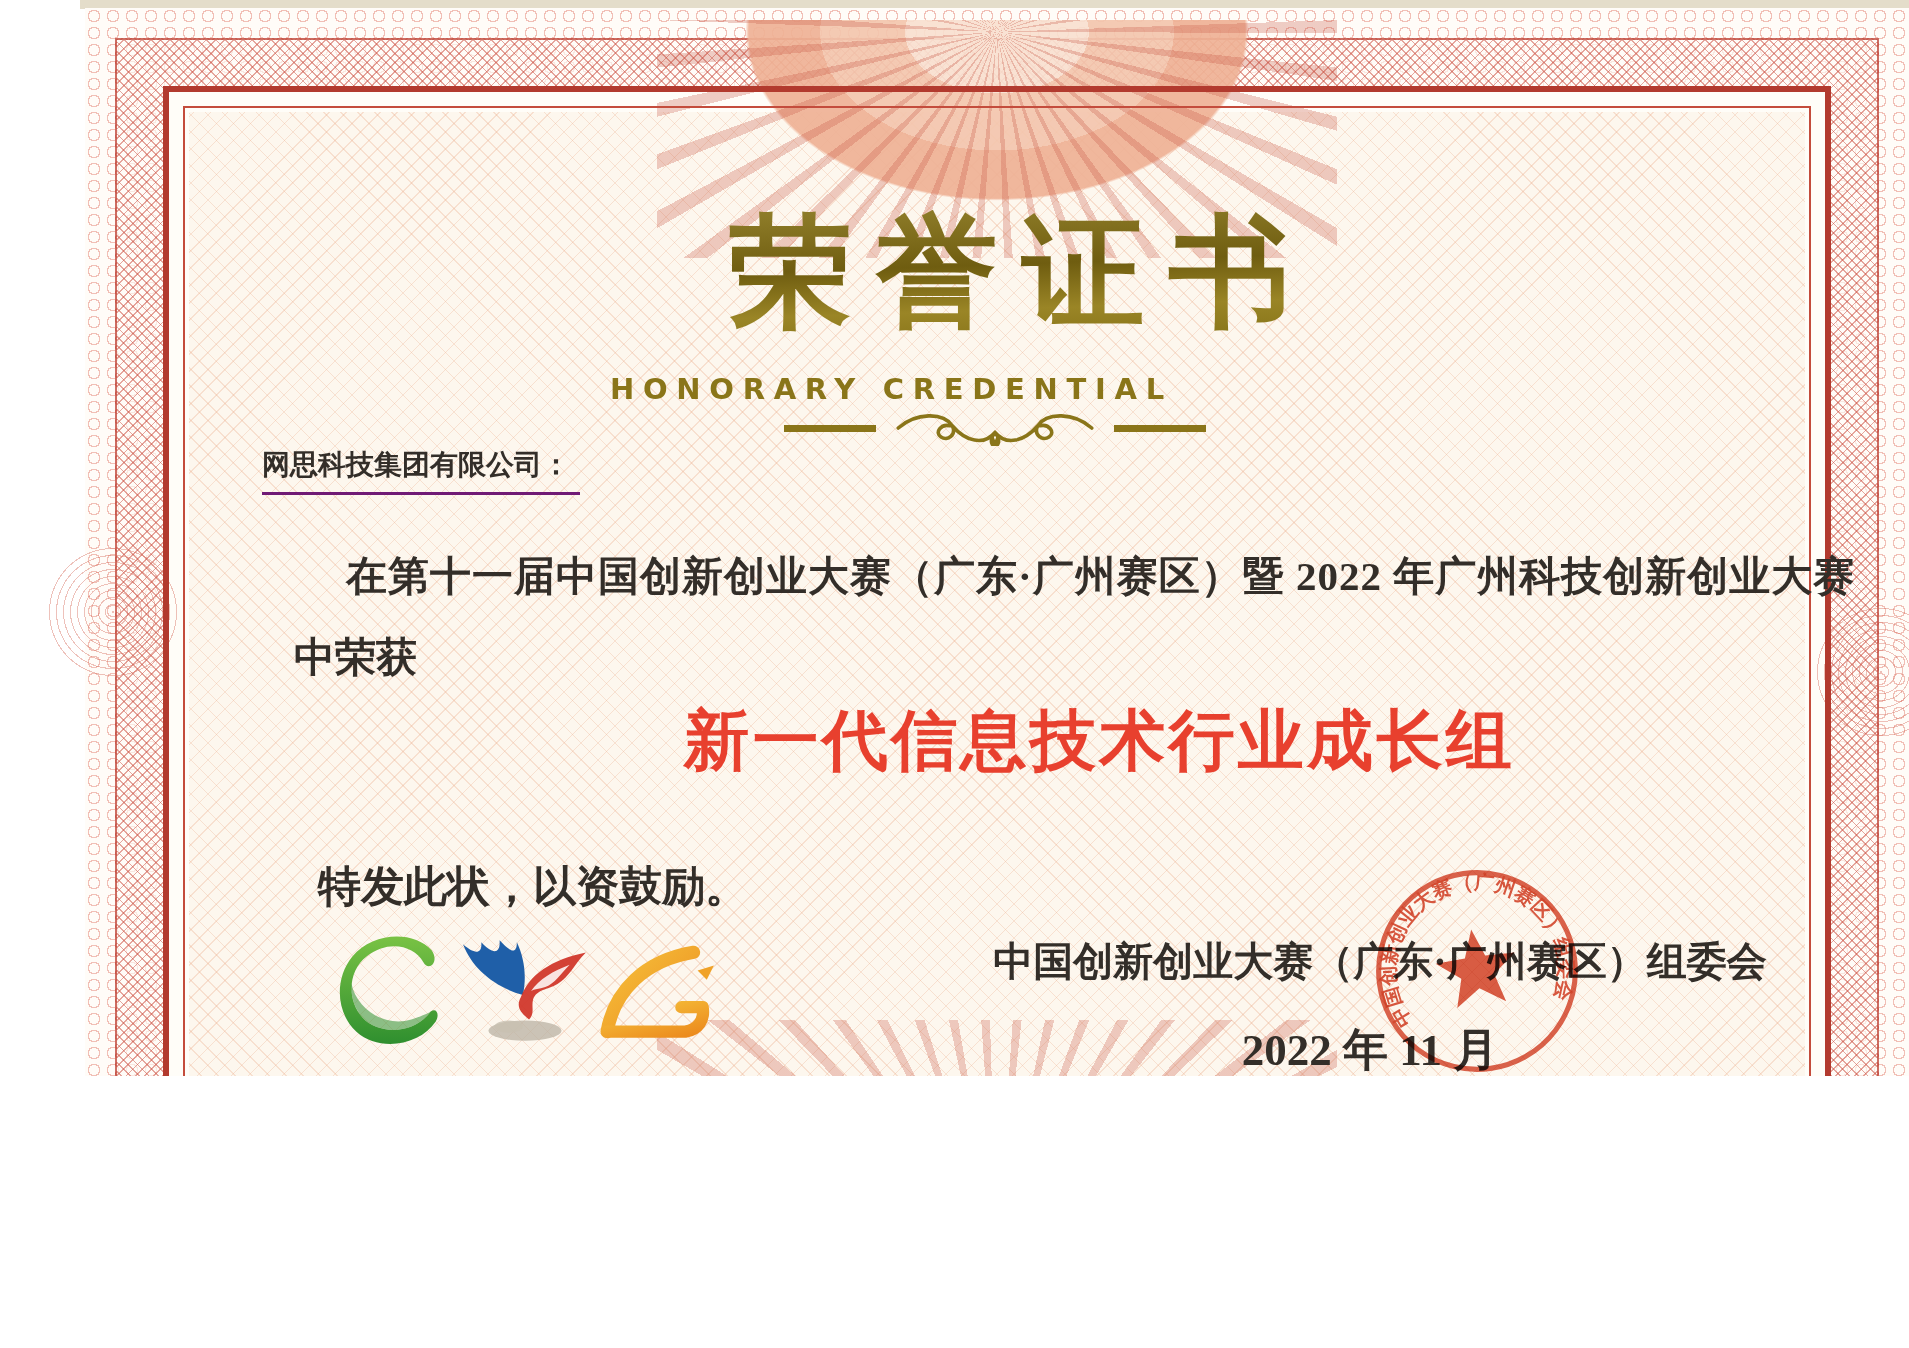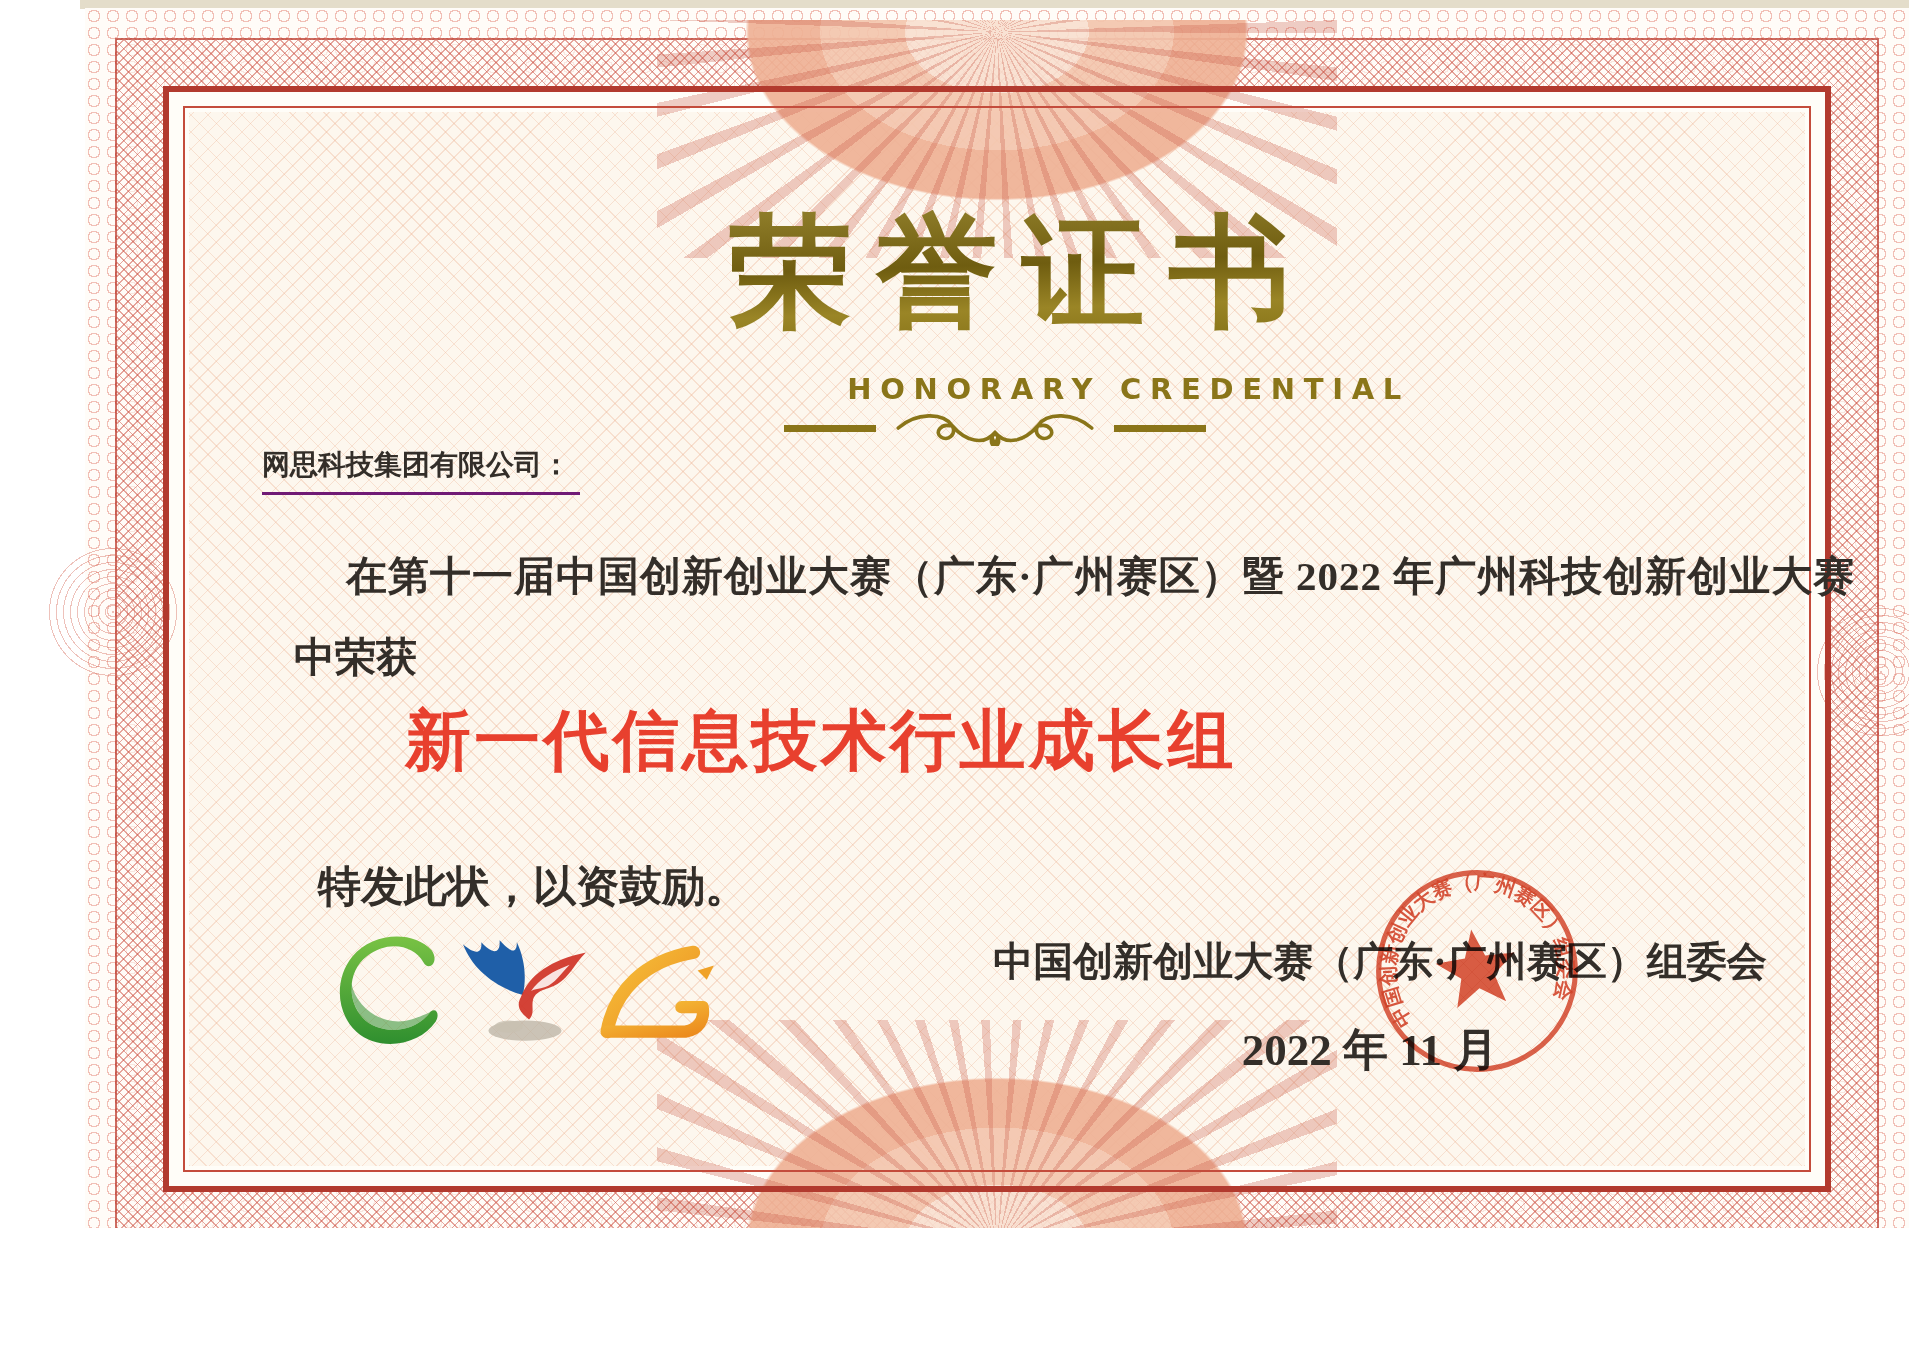--- a/index.html
+++ b/index.html
@@ -1,16 +1,16 @@
 <!DOCTYPE html>
 <html><head>
 <meta charset="utf-8">
 <style>
   html,body{margin:0;padding:0;background:#ffffff;}
-  .stage{position:relative;width:1909px;height:1228px;background:#ffffff;overflow:hidden;
+  .stage{position:relative;width:1909px;height:1076px;background:#ffffff;overflow:hidden;
          font-family:"Liberation Serif","DejaVu Serif",serif;}
   
   .scan-edge{position:absolute;left:80px;right:0;top:0;height:9px;background:#e4ddca;}
 
   
   .cert{position:absolute;left:85px;top:8px;width:1824px;height:1262px;background:#fffdf9;}
 
   
   .band-outer{position:absolute;inset:0;background-color:#fffcf8;
     background-image:repeating-radial-gradient(circle at 9px 8px,
@@ -50,30 +50,30 @@
   
   .txt{position:absolute;z-index:5;color:#332e29;}
   .title{left:560px;top:192px;width:900px;text-align:center;
     font-family:"DejaVu Sans","Liberation Sans",sans-serif;font-weight:900;
     font-size:122px;letter-spacing:.20em;padding-left:.20em;box-sizing:border-box;
     color:#84701a;text-shadow:0 1px 0 rgba(90,74,10,.4);}
   @supports (-webkit-background-clip:text){
     .title{background:linear-gradient(178deg,#9d8b34 0%,#6f5d10 45%,#9a8526 68%,#7a680f 100%);
       -webkit-background-clip:text;background-clip:text;-webkit-text-fill-color:transparent;text-shadow:none;}
   }
-  .subtitle{left:610px;top:372px;width:800px;text-align:right;color:#8a7519;
+  .subtitle{left:610px;top:372px;width:800px;text-align:left;color:#8a7519;
     font-family:"DejaVu Sans","Liberation Sans",sans-serif;font-weight:700;
     font-size:29px;letter-spacing:.3em;}
   .flourish{left:784px;top:410px;width:440px;height:36px;display:flex;align-items:center;gap:14px;z-index:5;position:absolute;}
   .flourish .bar{flex:0 0 92px;height:7px;background:#8a7519;}
   .recipient{left:262px;top:446px;font-size:28px;font-weight:700;
     border-bottom:3px solid #701a75;padding:0 10px 8px 0;}
   .body-line1{left:262px;top:549px;font-size:41px;font-weight:700;text-indent:84px;white-space:nowrap;letter-spacing:1px;}
   .body-line2{left:262px;top:630px;font-size:41px;font-weight:700;margin-left:32px;}
-  .award1{left:405px;top:696px;width:1110px;text-align:left;color:#e8402e;
+  .award1{left:405px;top:696px;width:1110px;text-align:right;color:#e8402e;
     font-family:"DejaVu Sans","Liberation Sans",sans-serif;font-weight:900;font-size:66px;letter-spacing:.05em;}
   .award2{left:405px;top:788px;width:1110px;text-align:center;color:#e8402e;
     font-family:"DejaVu Sans","Liberation Sans",sans-serif;font-weight:900;font-size:62px;letter-spacing:.04em;}
   .closing{left:318px;top:858px;font-size:43px;font-weight:700;}
   .issuer{left:980px;top:934px;width:800px;text-align:center;font-size:40px;font-weight:700;}
   .date{left:1070px;top:1020px;width:600px;text-align:center;font-size:45px;font-weight:700;}
 
   .logo{position:absolute;z-index:5;}
   .logo-c{left:334px;top:928px;}
   .logo-wing{left:460px;top:932px;}

